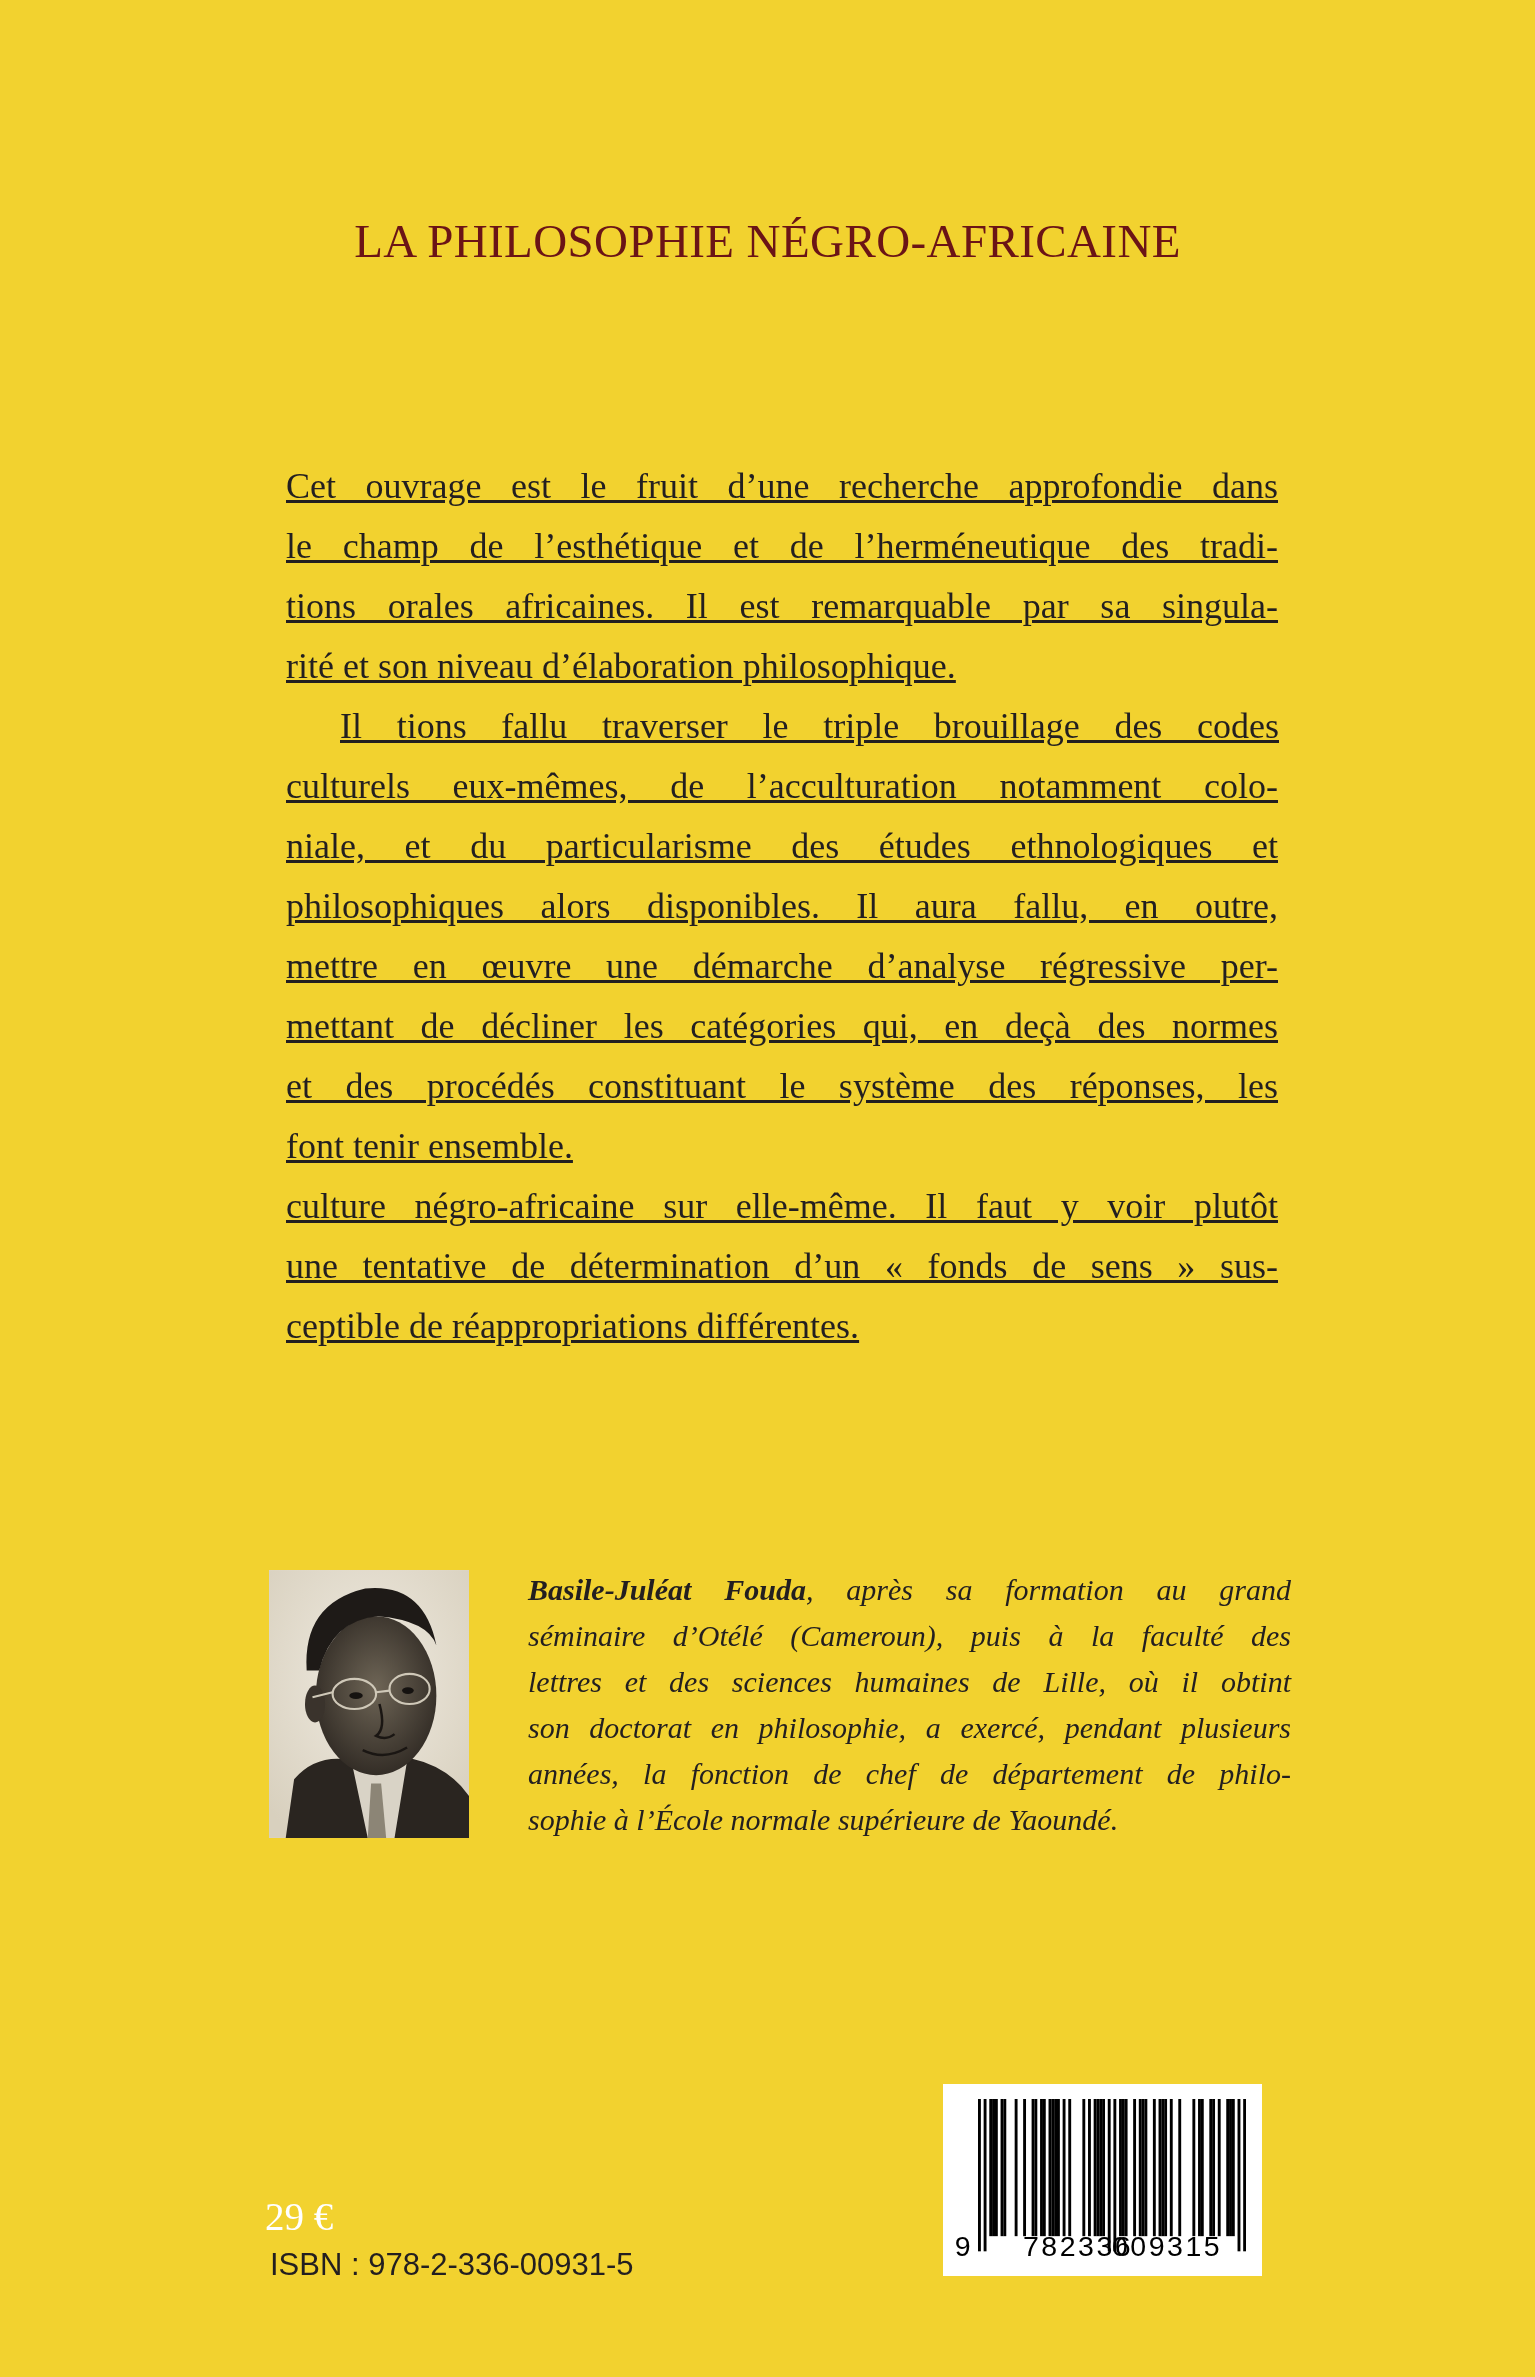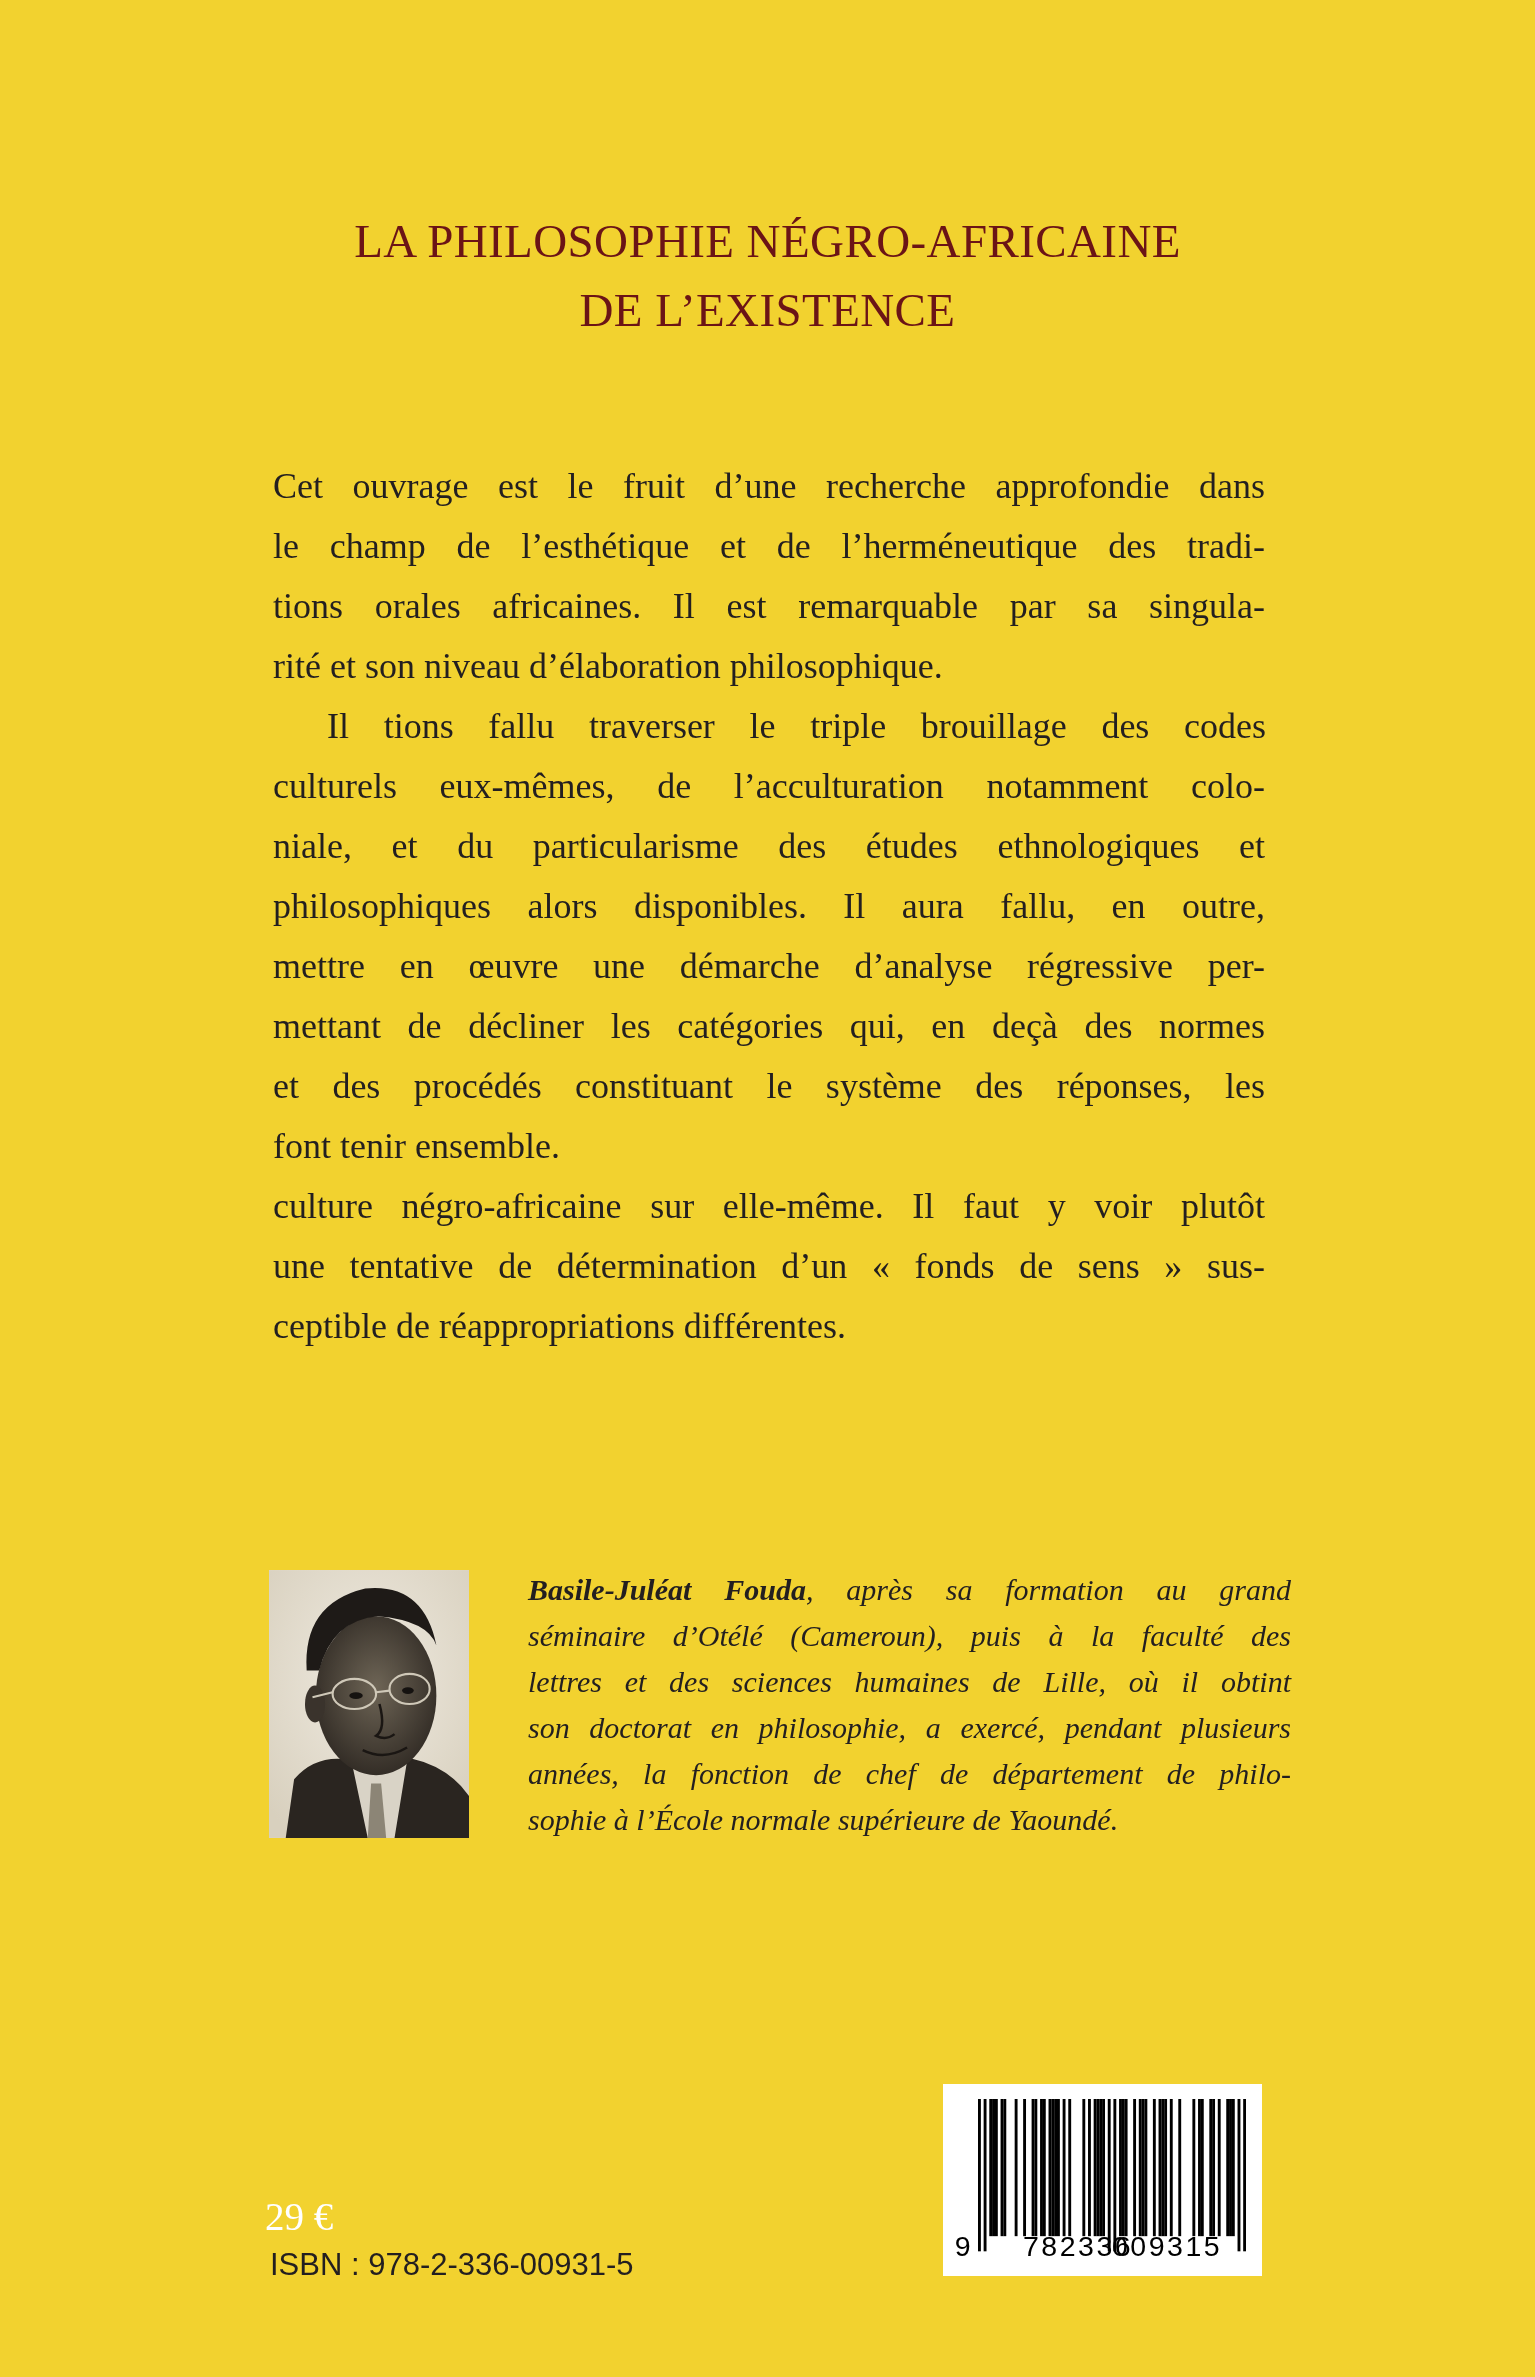--- a/index.html
+++ b/index.html
@@ -9,21 +9,21 @@
     font-family:"Liberation Serif", "DejaVu Serif", serif;
     color:#231F20;
   }
   .title {
     position:absolute; left:0; width:1535px; text-align:center;
     color:#6B1416; font-size:47px; line-height:69px; margin:0;
     font-weight:normal; top:207px; letter-spacing:0.4px;
   }
   .title span { display:block; }
   .body-text {
-    position:absolute; left:273px; width:992px; top:456px;
+    position:absolute; left:286px; width:992px; top:456px;text-decoration:underline;
   }
   .line {
     display:block; width:992px; height:60px; line-height:60px;
     font-size:36px; text-align:justify; text-align-last:justify;
     white-space:nowrap; overflow:visible;
   }
   .line.indent { padding-left:54px; width:939px; }
   .line.last { text-align-last:left; }
   .photo {
     position:absolute; left:269px; top:1570px; width:200px; height:268px;
@@ -55,21 +55,20 @@
   .bc-digits {
     position:absolute; top:148px; font-family:"Liberation Sans", "DejaVu Sans", sans-serif;
     font-size:28.5px; line-height:28.5px; color:#000;
   }
 </style>
 </head>
 <body>
 
 <h1 class="title">
   <span>LA PHILOSOPHIE NÉGRO-AFRICAINE</span>
-  <span>DE L’EXISTENCE</span>
 </h1>
 
 <div class="body-text">
   <span class="line">Cet ouvrage est le fruit d’une recherche approfondie dans</span>
   <span class="line">le champ de l’esthétique et de l’herméneutique des tradi-</span>
   <span class="line">tions orales africaines. Il est remarquable par sa singula-</span>
   <span class="line last">rité et son niveau d’élaboration philosophique.</span>
   <span class="line indent">Il tions fallu traverser le triple brouillage des codes</span>
   <span class="line">culturels eux-mêmes, de l’acculturation notamment colo-</span>
   <span class="line">niale, et du particularisme des études ethnologiques et</span>

